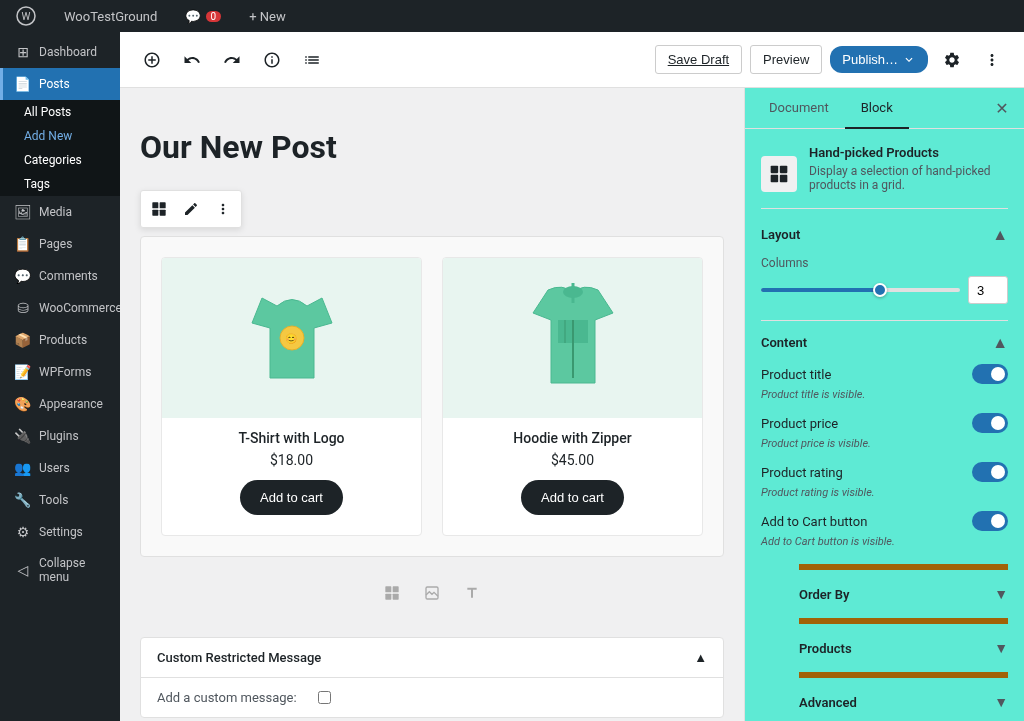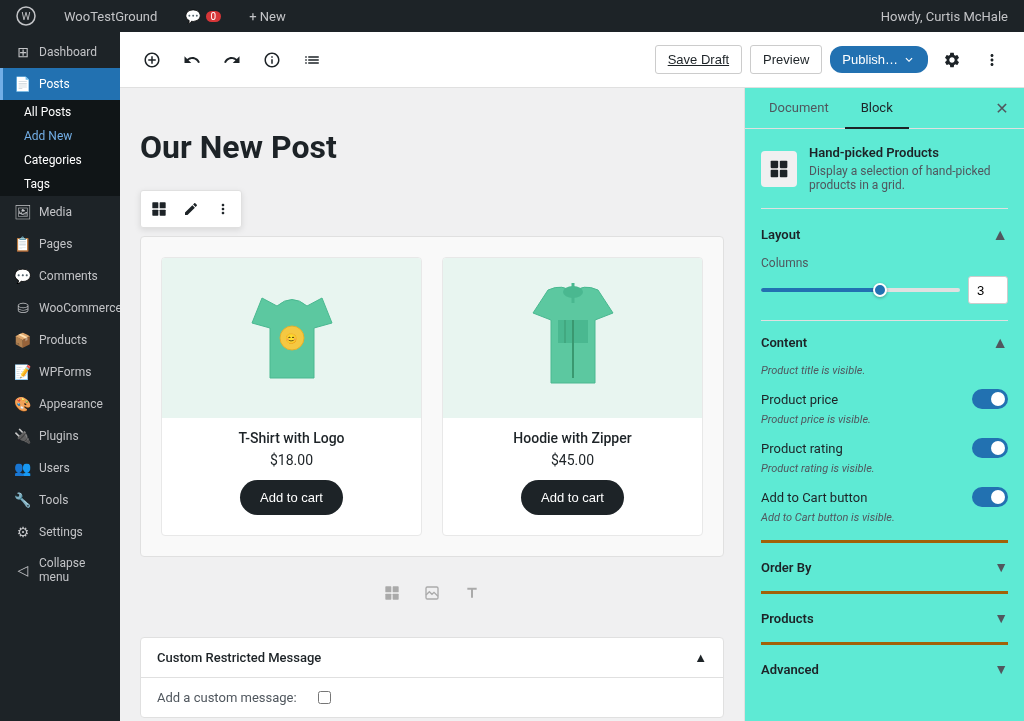--- a/index.html
+++ b/index.html
@@ -317,21 +317,21 @@
     }
 
     .panel-content {
       flex: 1;
       overflow-y: auto;
       padding: 16px;
     }
 
     .block-info {
       display: flex;
-      align-items: center;
+      align-items: flex-end;
       gap: 12px;
       margin-bottom: 16px;
       padding-bottom: 16px;
       border-bottom: 1px solid #e0e0e0;
     }
 
     .block-icon {
       width: 36px;
       height: 36px;
       background: #f0f0f1;
@@ -472,22 +472,23 @@
       width: 14px;
       height: 14px;
       background: #fff;
       border-radius: 50%;
       top: 3px;
       right: 3px;
       transition: right 0.2s;
     }
 
     .collapsible-section {
-      border-top: 3px solid #a16207;
+      border-top: 6px solid #a16207;
       padding: 12px 0;
+      margin-left: 38px;
     }
 
     .collapsible-header {
       display: flex;
       align-items: center;
       justify-content: space-between;
       cursor: pointer;
       padding: 4px 0;
     }
 
@@ -514,25 +515,20 @@
     </div>
     <div class="adminbar-item">
       <span>WooTestGround</span>
     </div>
     <div class="adminbar-item">
       <span>💬</span>
       <span class="comment-badge">0</span>
     </div>
     <div class="adminbar-item">
       <span>+ New</span>
-    </div>
-  </div>
-  <div class="bar-right">
-    <div class="adminbar-item">
-      <span>Howdy, Curtis McHale</span>
     </div>
   </div>
 </div>
 
 <div class="page-wrapper">
 
   <div id="adminmenu">
     <div class="menu-item">
       <span class="menu-icon">⊞</span>
       <span class="menu-label">Dashboard</span>
@@ -811,20 +807,24 @@
 
           <hr class="section-divider">
 
           <div>
             <div class="section-header">
               <span class="section-title">Content</span>
               <span class="section-toggle">▲</span>
             </div>
             <div class="section-body">
 
+              <div class="toggle-row">
+                <span class="toggle-label">Product title</span>
+                <div class="toggle-switch"></div>
+              </div>
               <div class="toggle-hint">Product title is visible.</div>
 
               <div class="toggle-row">
                 <span class="toggle-label">Product price</span>
                 <div class="toggle-switch"></div>
               </div>
               <div class="toggle-hint">Product price is visible.</div>
 
               <div class="toggle-row">
                 <span class="toggle-label">Product rating</span>

